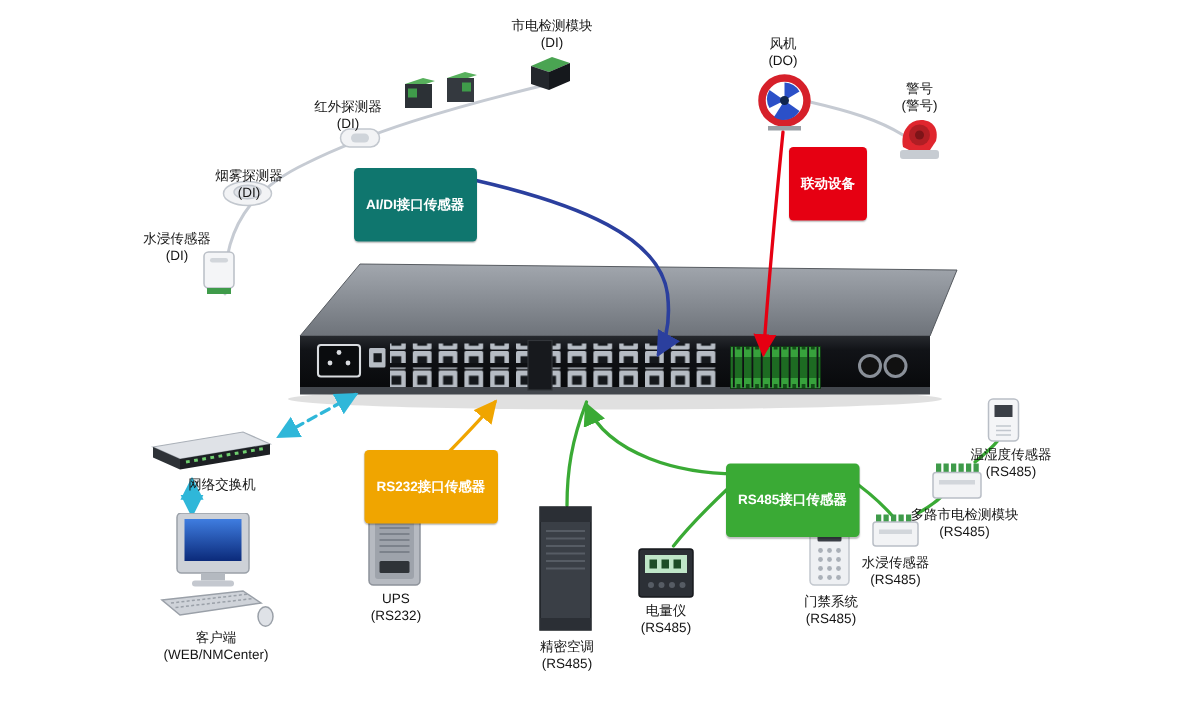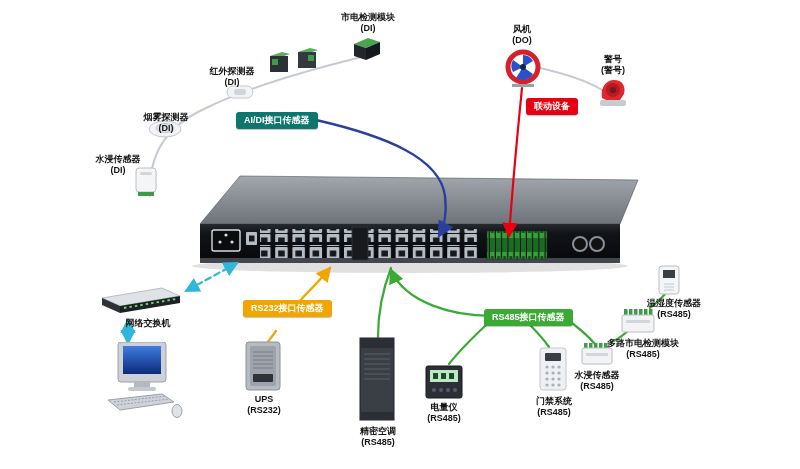--- a/index.html
+++ b/index.html
@@ -1,22 +1,22 @@
 <!DOCTYPE html>
 <html><head>
 <meta charset="utf-8">
 <style>
   *{box-sizing:border-box;margin:0;padding:0}
   html,body{background:#fff}
   body{font-family:"Liberation Sans","DejaVu Sans",sans-serif}
   .stage{position:relative;width:800px;height:469px;background:#fff;overflow:hidden}
   .layer{position:absolute;left:0;top:0}
-  .label{position:absolute;font-size:9px;line-height:1.25;color:#141414;text-align:center;font-weight:700}
+  .label{position:absolute;font-size:9px;line-height:1.25;color:#141414;text-align:center;font-weight:400}
   .label span{display:block;white-space:nowrap}
-  .badge{position:absolute;font-size:9px;font-weight:700;color:#fff;padding:2px 8px;border-radius:3px;white-space:nowrap;box-shadow:0 1px 1px rgba(0,0,0,.25)}
+  .badge{position:absolute;font-size:9px;font-weight:700;color:#fff;padding:18px 8px;border-radius:3px;white-space:nowrap;box-shadow:0 1px 1px rgba(0,0,0,.25)}
   .badge.teal{background:#0f766e}
   .badge.red{background:#e60012}
   .badge.orange{background:#f0a500}
   .badge.green{background:#3aaa35}
   .icon{position:absolute;line-height:0}
 </style>
 </head>
 <body>
 
 <div class="stage">
@@ -321,20 +321,24 @@
     <span>风机</span>
       <span>(DO)</span>
   </div>
   <div class="label" style="left:588px;top:54px;width:50px">
     <span>警号</span>
       <span>(警号)</span>
   </div>
   <div class="label" style="left:116px;top:318px;width:64px">
     <span>网络交换机</span>
   </div>
+  <div class="label" style="left:98px;top:420px;width:92px">
+    <span>客户端</span>
+      <span>(WEB/NMCenter)</span>
+  </div>
   <div class="label" style="left:236px;top:394px;width:56px">
     <span>UPS</span>
       <span>(RS232)</span>
   </div>
   <div class="label" style="left:346px;top:426px;width:64px">
     <span>精密空调</span>
       <span>(RS485)</span>
   </div>
   <div class="label" style="left:416px;top:402px;width:56px">
     <span>电量仪</span>

